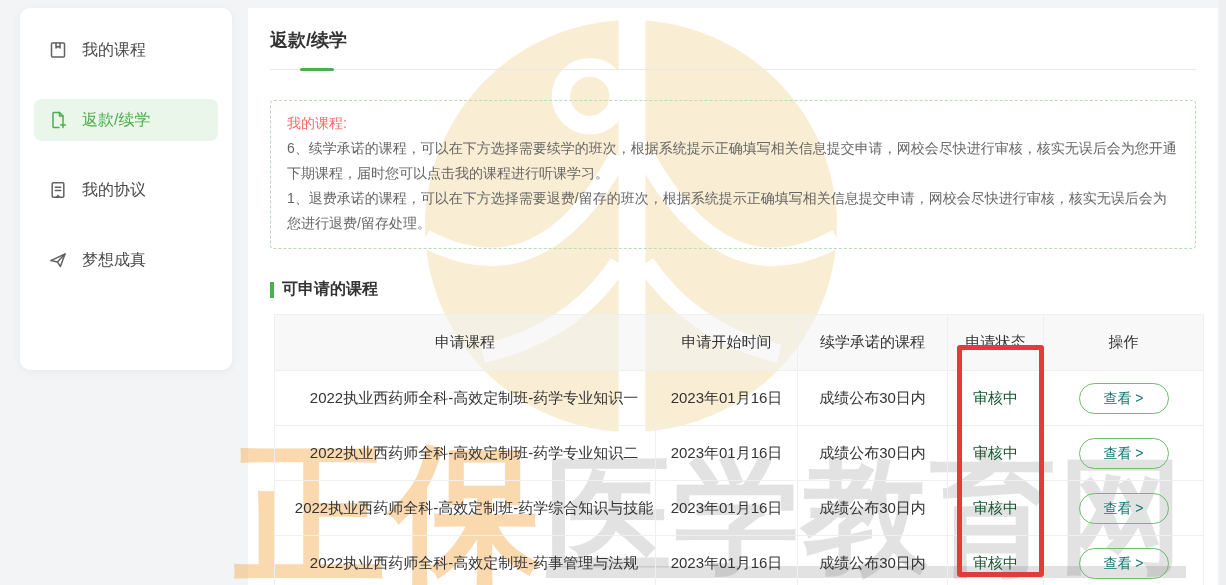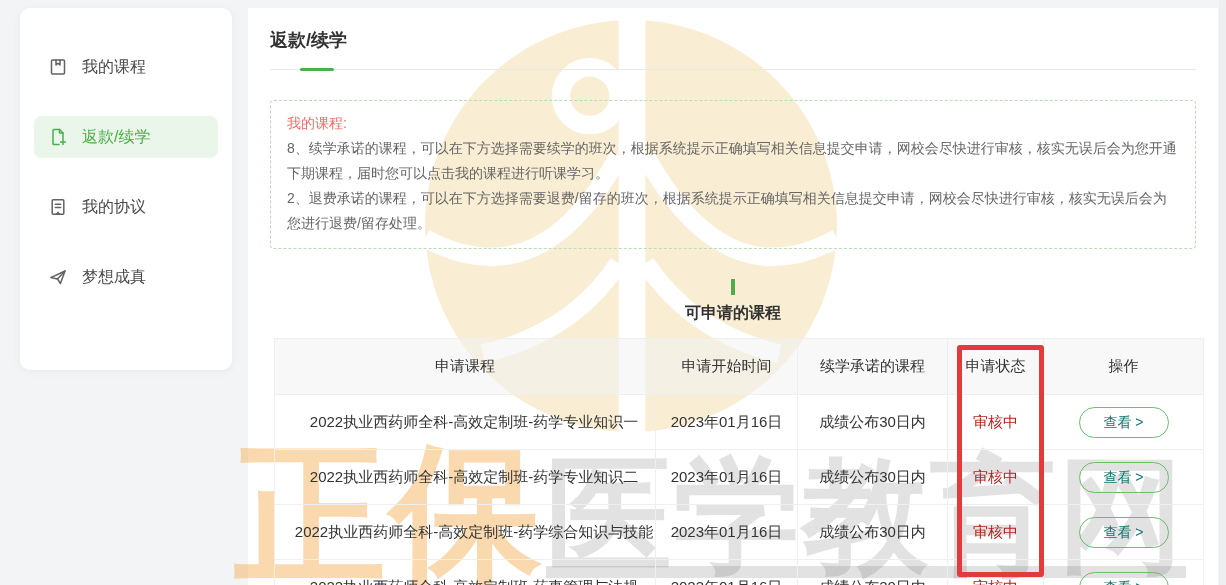--- a/index.html
+++ b/index.html
@@ -15,21 +15,21 @@
     background:#ffffff;
   }
   .scrollbar {
     position:absolute; right:0; top:0; width:7px; height:585px;
     background:#edeff1; z-index:6;
   }
   .sidebar {
     position:absolute; left:20px; top:8px; width:212px; height:362px;
     background:#ffffff; border-radius:10px;
     box-shadow:0 2px 10px rgba(0,0,0,0.05);
-    padding:38px 14px; z-index:3;
+    padding:21px 14px; z-index:3;
   }
   .side-item {
     display:flex; align-items:center; gap:14px;
     height:42px; padding:0 14px; margin-bottom:28px;
     border-radius:8px; font-size:16px; color:#4a4a4a; cursor:pointer;
   }
   .side-item:last-child { margin-bottom:0; }
   .side-item.active { background:#e9f6e9; color:#4cae4c; }
   .side-item .icn { width:20px; height:20px; flex:0 0 20px; }
   .side-item svg { display:block; }
@@ -48,34 +48,34 @@
   .title-divider .seg {
     position:absolute; left:30px; top:-1px; width:34px; height:3px;
     background:#4cae4c; border-radius:2px;
   }
   .notice {
     margin-top:30px; border:1px dashed #b9dcb9; border-radius:4px;
     padding:10px 16px 12px 16px; font-size:14px; line-height:25px; color:#666;
     background:transparent;
   }
   .notice-title { color:#f56c6c; line-height:25px; }
-  .section-head { margin-top:30px; display:flex; align-items:center; gap:8px;flex-direction:column; }
+  .section-head { margin-top:30px; display:flex; align-items:center; gap:8px; }
   .section-bar { width:4px; height:16px; background:#4cae4c; }
   .section-title { font-size:16px; font-weight:bold; color:#333; }
   
   table.apply {
     margin-top:14px; margin-left:4px; width:929px;
     border-collapse:collapse; table-layout:fixed; font-size:15px; color:#333;
   }
   table.apply th, table.apply td {
     border:1px solid #efefef; text-align:center; height:55px;
   }
   table.apply th { height:56px; background:rgba(243,243,243,0.55); font-weight:normal; color:#333; }
   td.course { text-align:left; padding-left:18px; }
-  td.status { color:#b91c1c; }
+  td.status { color:#14532d; }
   .view-btn {
     display:inline-block; width:90px; height:31px; line-height:29px;
     border:1px solid #6dbd6d; border-radius:16px; color:#0f766e;
     font-size:14px; background:transparent; cursor:pointer;
     font-family:"Liberation Sans","DejaVu Sans",sans-serif;
   }
   
   .red-box {
     position:absolute; left:957px; top:345px; width:87px; height:232px;
     border:5px solid #e23b3b; border-radius:3px; z-index:5; pointer-events:none;
@@ -151,22 +151,22 @@
   </div>
 
   <div class="content">
     <div class="page-title">返款/续学</div>
     <div class="title-divider">
         <div class="seg"></div>
       </div>
 
     <div class="notice">
       <div class="notice-title">我的课程:</div>
-      <div>8、续学承诺的课程，可以在下方选择需要续学的班次，根据系统提示正确填写相关信息提交申请，网校会尽快进行审核，核实无误后会为您开通下期课程，届时您可以点击我的课程进行听课学习。</div>
-      <div>2、退费承诺的课程，可以在下方选择需要退费/留存的班次，根据系统提示正确填写相关信息提交申请，网校会尽快进行审核，核实无误后会为您进行退费/留存处理。</div>
+      <div>6、续学承诺的课程，可以在下方选择需要续学的班次，根据系统提示正确填写相关信息提交申请，网校会尽快进行审核，核实无误后会为您开通下期课程，届时您可以点击我的课程进行听课学习。</div>
+      <div>1、退费承诺的课程，可以在下方选择需要退费/留存的班次，根据系统提示正确填写相关信息提交申请，网校会尽快进行审核，核实无误后会为您进行退费/留存处理。</div>
     </div>
 
     <div class="section-head">
       <div class="section-bar"></div>
       <div class="section-title">可申请的课程</div>
     </div>
 
     <table class="apply">
       <colgroup>
         <col style="width:381px">

